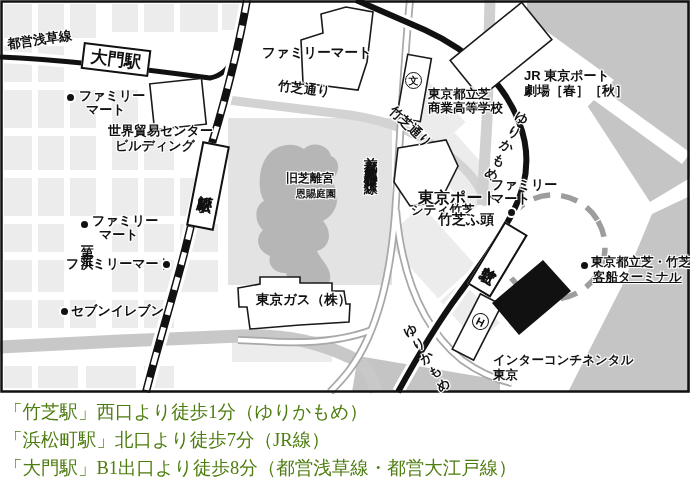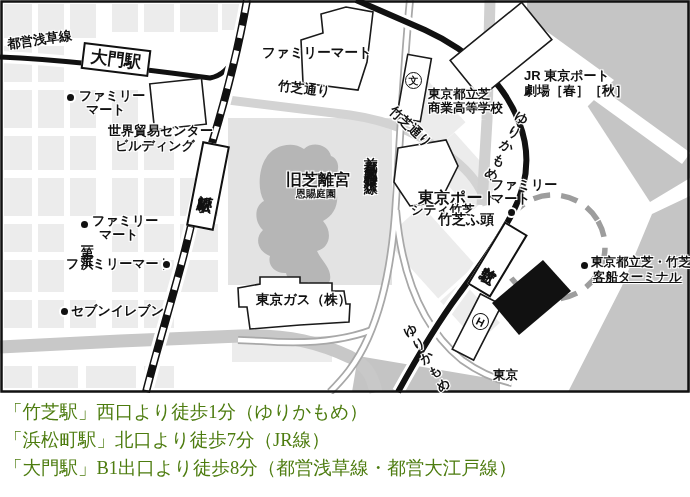--- a/index.html
+++ b/index.html
@@ -115,37 +115,38 @@
     <div class="lbl" style="left:396px;top:104px;font-size:13px;transform:rotate(43deg);transform-origin:left top;">竹芝通り</div>
     <div class="lbl" style="left:108px;top:124px;font-size:13px;">世界貿易センター</div>
     <div class="lbl" style="left:115px;top:139px;font-size:13px;">ビルディング</div>
     <div class="lbl" style="left:79px;top:89px;font-size:13px;">ファミリー</div>
     <div class="lbl" style="left:86px;top:103px;font-size:13px;">マート</div>
     <div class="lbl" style="left:92px;top:214px;font-size:13px;">ファミリー</div>
     <div class="lbl" style="left:99px;top:228px;font-size:13px;">マート</div>
     <div class="lbl" style="left:66px;top:257px;font-size:13px;">ファミリーマート</div>
     <div class="lbl" style="left:71px;top:304px;font-size:13px;">セブンイレブン</div>
     <div class="lbl vert" style="left:80px;top:236px;font-size:13px;letter-spacing:3px;">第一京浜</div>
-    <div class="lbl" style="left:286px;top:172px;font-size:16px;">旧芝離宮</div>
+    <div class="lbl" style="left:286px;top:172px;font-size:12px;">旧芝離宮</div>
     <div class="lbl" style="left:286px;top:189px;font-size:10px;padding-left:10px;">恩賜庭園</div>
     <div class="lbl vert" style="left:363px;top:146px;font-size:13.5px;letter-spacing:3px;">首都高速都心環状線</div>
     <div class="lbl" style="left:428px;top:88px;font-size:12.5px;">東京都立芝</div>
     <div class="lbl" style="left:428px;top:102px;font-size:12.5px;">商業高等学校</div>
     <div class="lbl" style="left:524px;top:69px;font-size:13px;">JR 東京ポート</div>
     <div class="lbl" style="left:524px;top:84px;font-size:13px;">劇場［春］［秋］</div>
     <div class="lbl vert" style="left:503px;top:100px;font-size:13px;transform:rotate(28deg);letter-spacing:1px;">ゆりかもめ</div>
     <div class="lbl vert" style="left:416px;top:312px;font-size:13px;transform:rotate(-31deg);letter-spacing:1px;">ゆりかもめ</div>
     <div class="lbl" style="left:418px;top:190px;font-size:16px;">東京ポート</div>
     <div class="lbl" style="left:411px;top:204px;font-size:12.5px;">シティ竹芝</div>
     <div class="lbl" style="left:491px;top:178px;font-size:13px;">ファミリー</div>
     <div class="lbl" style="left:491px;top:192px;font-size:13px;">マート</div>
     <div class="lbl" style="left:438px;top:212px;font-size:14px;">竹芝ふ頭</div>
     <div class="lbl" style="left:591px;top:256px;font-size:12.5px;">東京都立芝・竹芝</div>
     <div class="lbl" style="left:593px;top:271px;font-size:12.5px;text-decoration:underline;">客船ターミナル</div>
     <div class="lbl" style="left:256px;top:293px;font-size:13.5px;">東京ガス（株）</div>
+    <div class="lbl" style="left:493px;top:354px;font-size:12.5px;">インターコンチネンタル</div>
     <div class="lbl" style="left:493px;top:369px;font-size:12.5px;">東京</div>
 
     <div class="dot" style="left:67px;top:94px;"></div>
     <div class="dot" style="left:81px;top:221px;"></div>
     <div class="dot" style="left:163px;top:261px;"></div>
     <div class="dot" style="left:61px;top:308px;"></div>
     <div class="dot" style="left:508px;top:209px;"></div>
     <div class="dot" style="left:581px;top:262px;"></div>
 
     <div class="sym" style="left:405px;top:72px;font-size:10px;">

